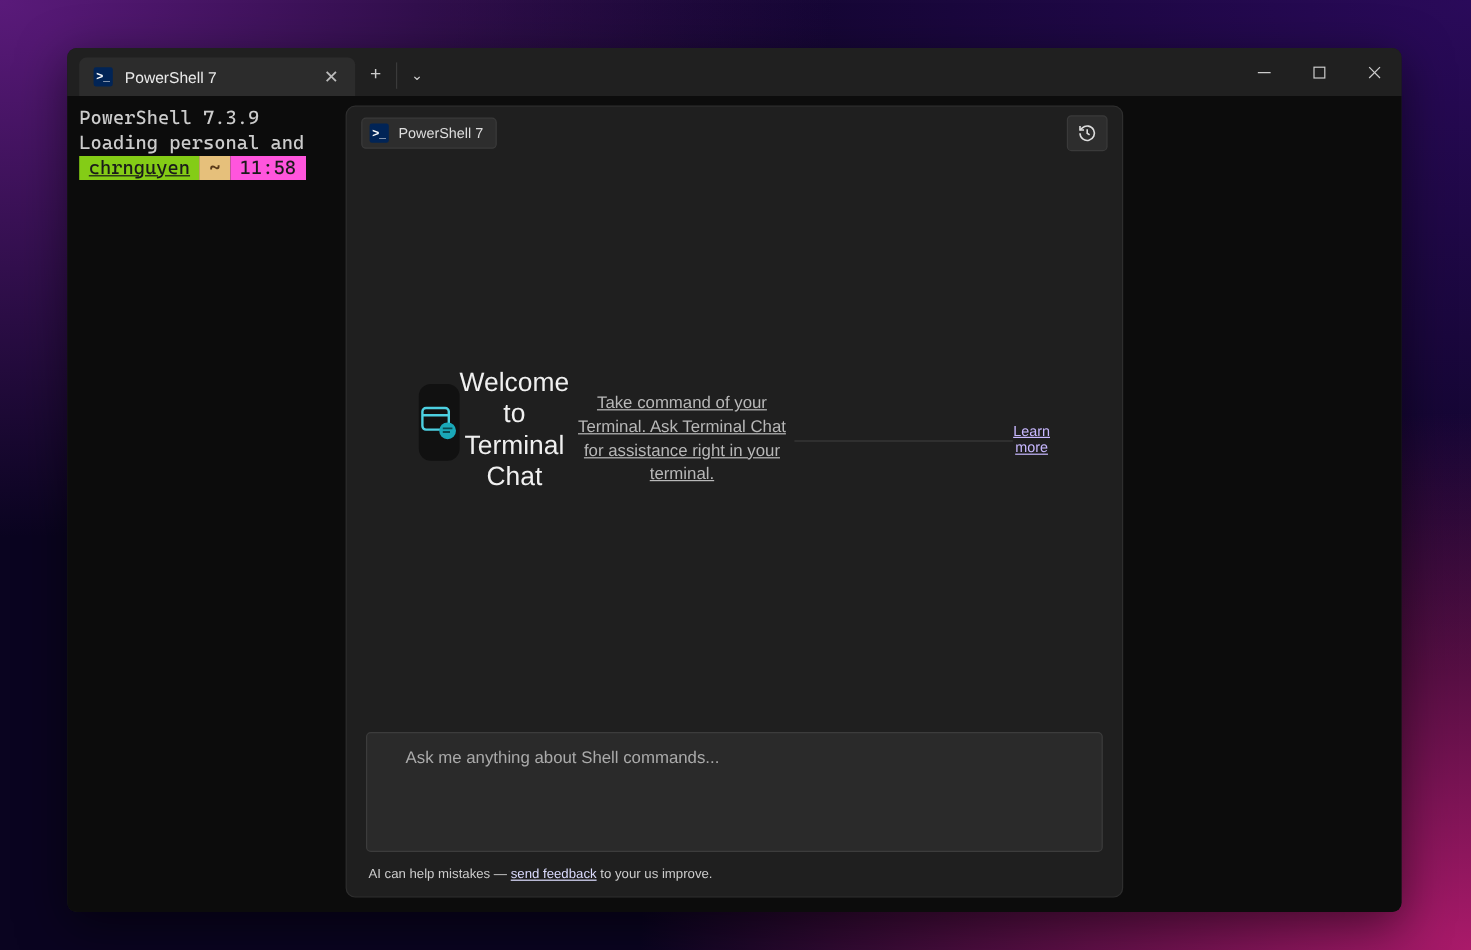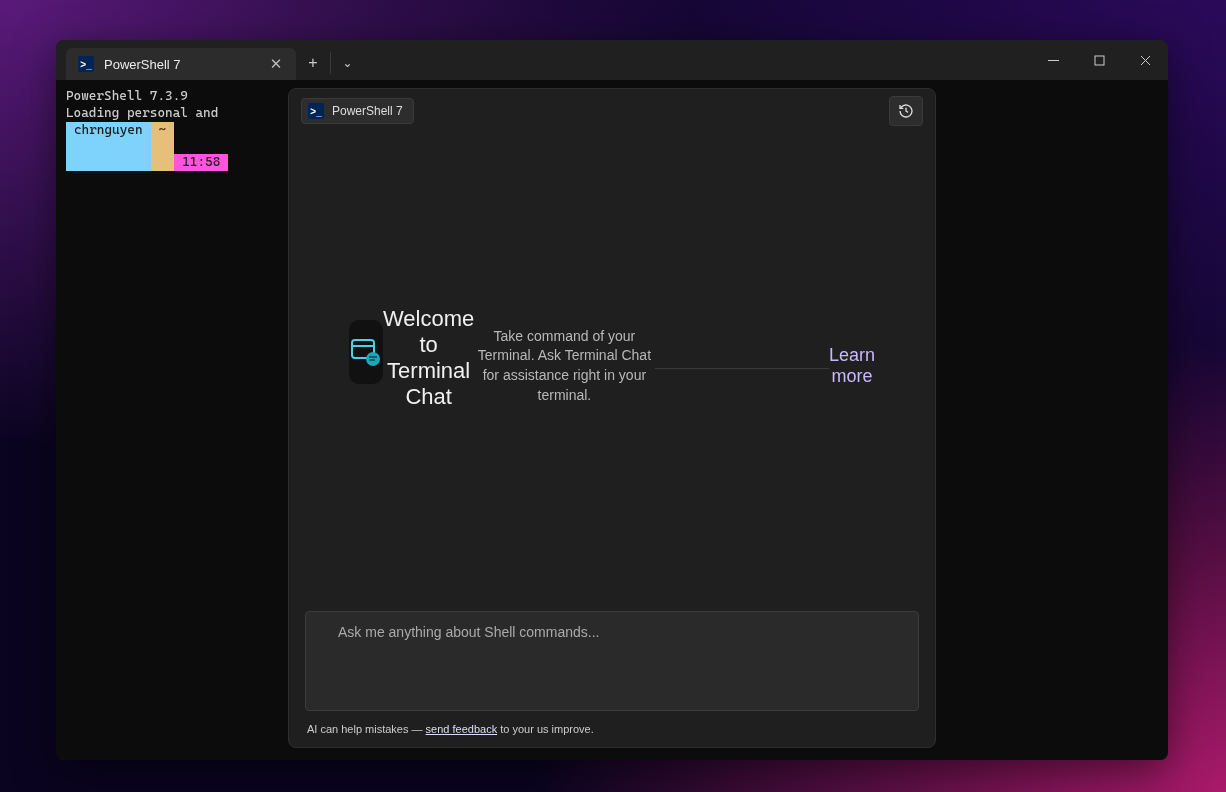--- a/index.html
+++ b/index.html
@@ -65,30 +65,30 @@
   .wc svg { width: 11px; height: 11px; }
   .body {
     flex: 1;
     display: flex;
     background: #0c0c0c;
     position: relative;
   }
   .terminal {
     padding: 8px 10px;
     font-family: "Cascadia Mono", Consolas, monospace;
-    font-size: 13px;
+    font-size: 16px;
     line-height: 1.3;
     color: #cccccc;
     white-space: pre;
   }
   .prompt-line { display: inline-flex; }
   .seg { padding: 0 8px; }
-  .seg.user { background: #7dd3fc; color: #1a1a1a; }
+  .seg.user { background: #84cc16; color: #1a1a1a; text-decoration: underline; }
   .seg.tilde { background: #e6c07b; color: #5a3a1a; }
-  .seg.time { background: #ff55dd; color: #1a1a1a; margin-top: 32px; }
+  .seg.time { background: #ff55dd; color: #1a1a1a; }
 
   .chat-panel {
     position: absolute;
     left: 232px;
     top: 8px;
     width: 648px;
     height: 660px;
     background: #1f1f1f;
     border-radius: 8px;
     border: 1px solid #2e2e2e;
@@ -128,23 +128,23 @@
     text-align: center;
   }
   .chat-icon {
     width: 64px; height: 64px;
     background: #111;
     border-radius: 10px;
     display: flex; align-items: center; justify-content: center;
     margin-bottom: 28px;
   }
   .chat-body h2 { color: #f0f0f0; font-weight: 500; font-size: 22px; margin-bottom: 16px; }
-  .chat-body p { color: #b8b8b8; font-size: 14px; line-height: 1.4; }
+  .chat-body p { color: #b8b8b8; font-size: 14px; line-height: 1.4; text-decoration: underline; }
   .divider { height: 1px; background: #3a3a3a; margin: 18px 0 14px; width: 100%; }
-  .learn { color: #c8b8ff; font-size: 18px; cursor: pointer; text-align: center; }
+  .learn { color: #c8b8ff; font-size: 12px; text-decoration: underline; cursor: pointer; text-align: center; }
   .chat-input-wrap { padding: 12px 16px 6px; }
   .chat-input {
     width: 100%;
     height: 100px;
     background: #2a2a2a;
     border: 1px solid #3c3c3c;
     border-radius: 4px;
     color: #ccc;
     padding: 12px 32px;
     font-size: 14px;

